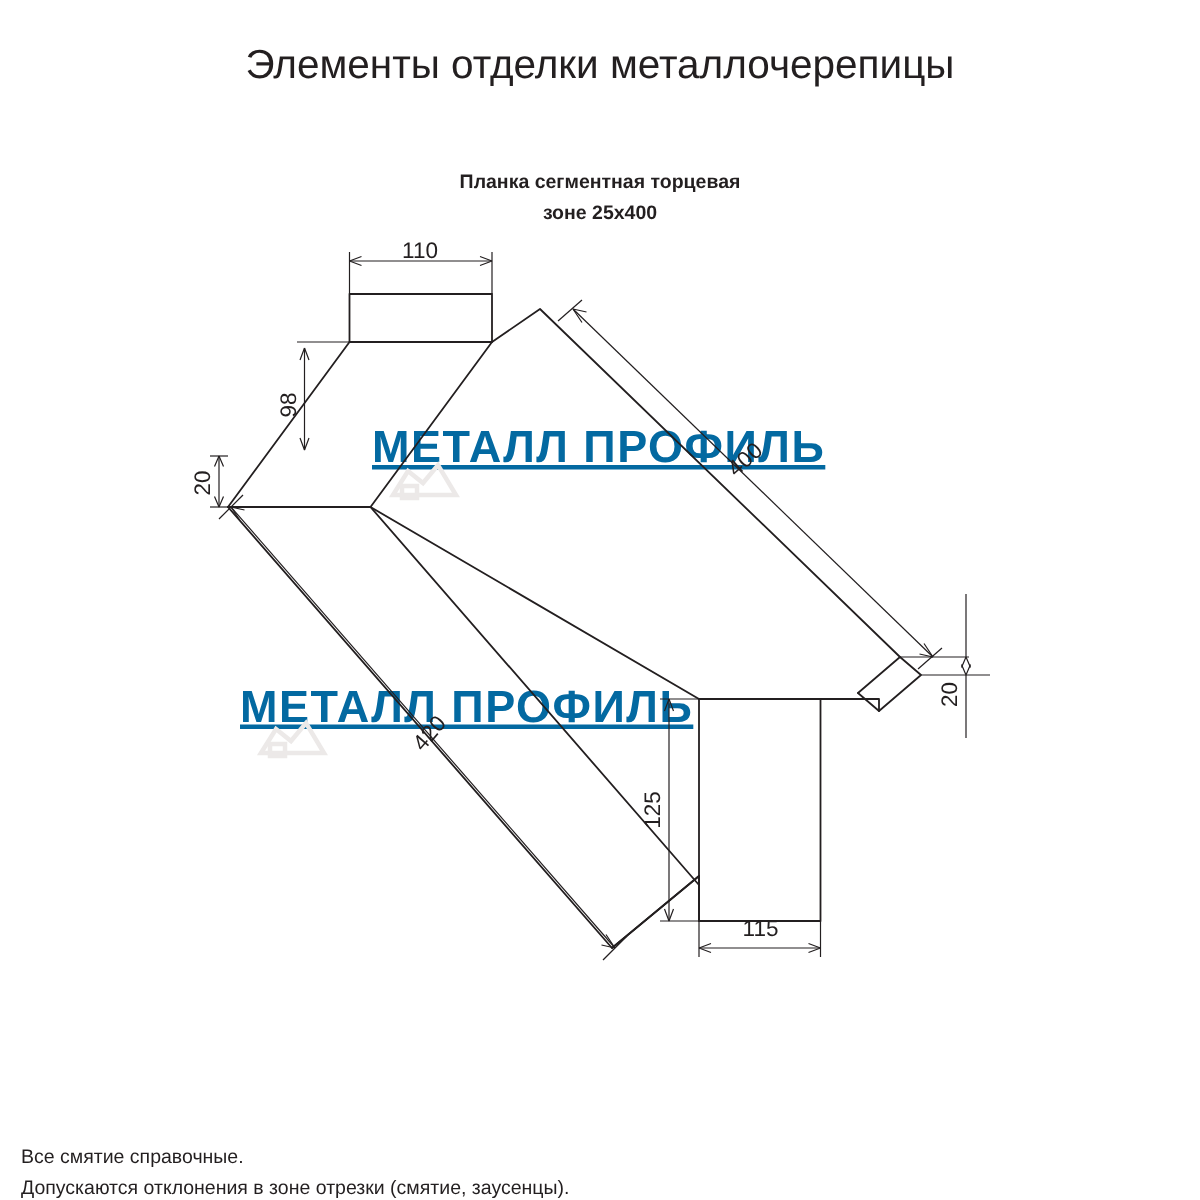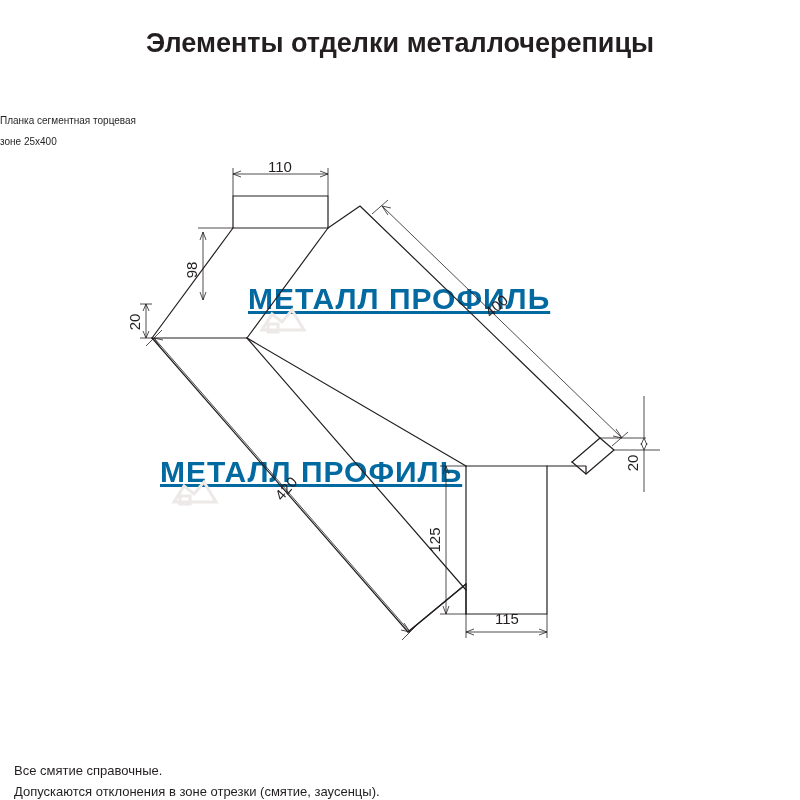--- a/index.html
+++ b/index.html
@@ -21,32 +21,32 @@
     width: 800px;
     height: 800px;
   }
   .title {
     position: absolute;
     left: 0;
     top: 28px;
     width: 800px;
     text-align: center;
     font-size: 27px;
-    font-weight: bold;
+    font-weight: normal;
     letter-spacing: 0px;
     color: #231f20;
   }
   .subtitle {
     position: absolute;
     left: 0;
     top: 110px;
     width: 800px;
-    text-align: left;
-    font-size: 10px;
-    font-weight: normal;
+    text-align: center;
+    font-size: 13px;
+    font-weight: bold;
     line-height: 21px;
     color: #231f20;
   }
   .footnotes {
     position: absolute;
     left: 14px;
     top: 760px;
     width: 700px;
     font-size: 13px;
     line-height: 21px;

